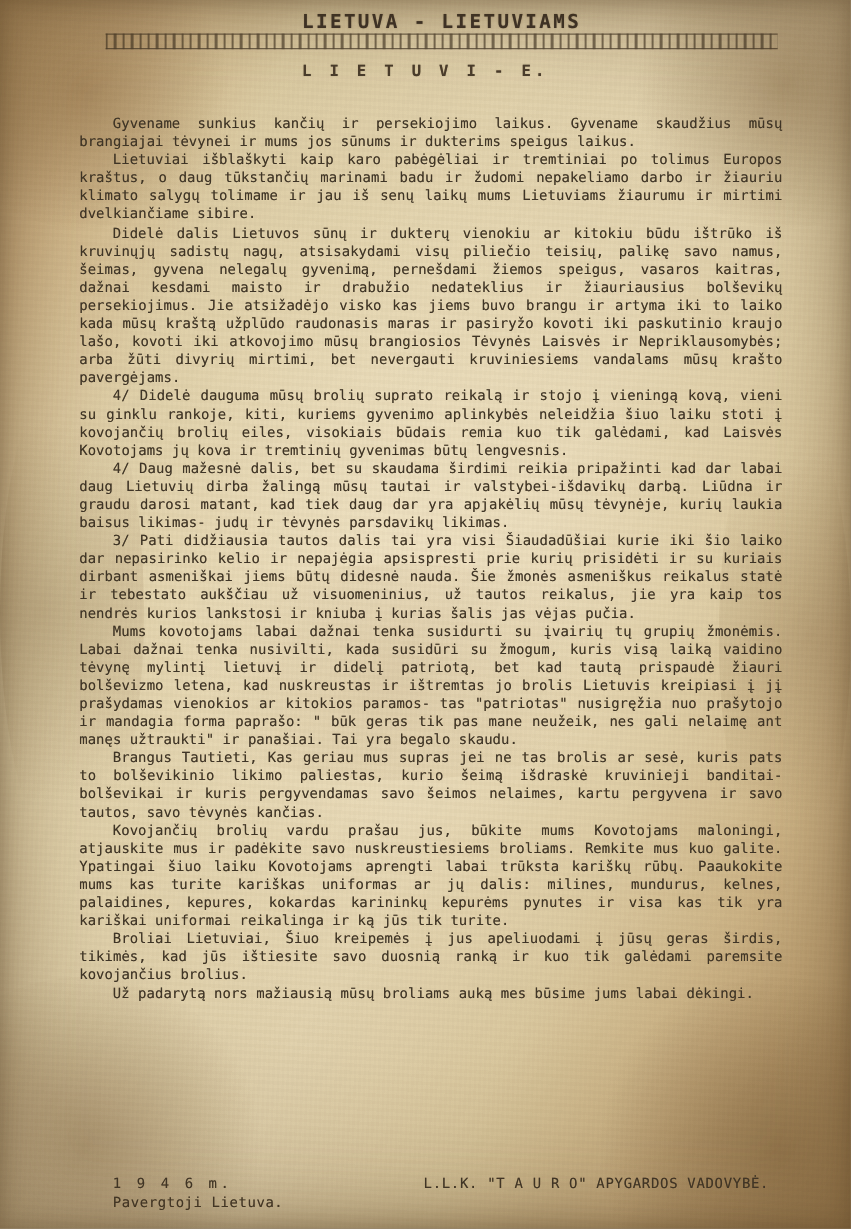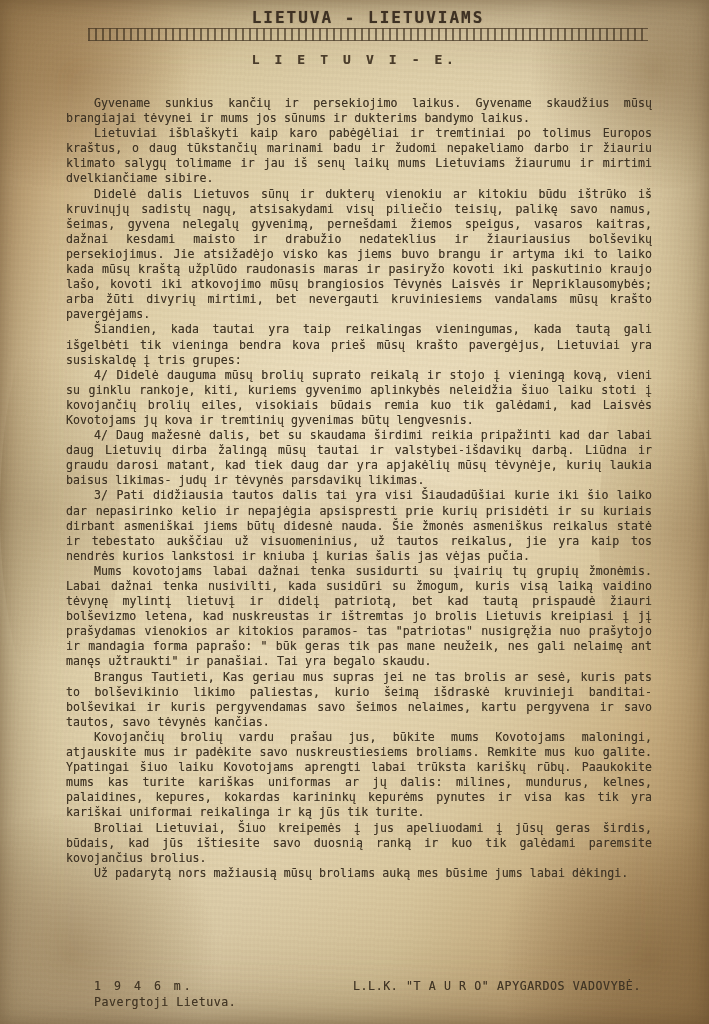--- a/index.html
+++ b/index.html
@@ -159,31 +159,30 @@
   <div class="fiber"></div>
 
   <div class="header-band">
     <div class="band-title">LIETUVA - LIETUVIAMS</div>
     <div class="band-rule"></div>
   </div>
 
   <div class="doc-title">L I E T U V I - E.</div>
 
   <div class="text-block">
-    <p>Gyvename sunkius kančių ir persekiojimo laikus. Gyvename skaudžius mūsų brangiajai tėvynei ir mums jos sūnums ir dukterims bandymo laikus.</p>
+    <p>Gyvename sunkius kančių ir persekiojimo laikus. Gyvename skaudžius mūsų brangiajai tėvynei ir mums jos sūnums ir dukterims speigus laikus.</p>
     <p>Lietuviai išblaškyti kaip karo pabėgėliai ir tremtiniai po tolimus Europos kraštus, o daug tūkstančių marinami badu ir žudomi nepakeliamo darbo ir žiauriu klimato salygų tolimame ir jau iš senų laikų mums Lietuviams žiaurumu ir mirtimi dvelkiančiame sibire.</p>
     <p>Didelė dalis Lietuvos sūnų ir dukterų vienokiu ar kitokiu būdu ištrūko iš kruvinųjų sadistų nagų, atsisakydami visų piliečio teisių, palikę savo namus, šeimas, gyvena nelegalų gyvenimą, pernešdami žiemos speigus, vasaros kaitras, dažnai kesdami maisto ir drabužio nedateklius ir žiauriausius bolševikų persekiojimus. Jie atsižadėjo visko kas jiems buvo brangu ir artyma iki to laiko kada mūsų kraštą užplūdo raudonasis maras ir pasiryžo kovoti iki paskutinio kraujo lašo, kovoti iki atkovojimo mūsų brangiosios Tėvynės Laisvės ir Nepriklausomybės; arba žūti divyrių mirtimi, bet nevergauti kruviniesiems vandalams mūsų krašto pavergėjams.</p>
-    <p>Šiandien, kada tautai yra taip reikalingas vieningumas, kada tautą gali išgelbėti tik vieninga bendra kova prieš mūsų krašto pavergėjus, Lietuviai yra susiskaldę į tris grupes:</p>
     <p>4/ Didelė dauguma mūsų brolių suprato reikalą ir stojo į vieningą kovą, vieni su ginklu rankoje, kiti, kuriems gyvenimo aplinkybės neleidžia šiuo laiku stoti į kovojančių brolių eiles, visokiais būdais remia kuo tik galėdami, kad Laisvės Kovotojams jų kova ir tremtinių gyvenimas būtų lengvesnis.</p>
     <p>4/ Daug mažesnė dalis, bet su skaudama širdimi reikia pripažinti kad dar labai daug Lietuvių dirba žalingą mūsų tautai ir valstybei-išdavikų darbą. Liūdna ir graudu darosi matant, kad tiek daug dar yra apjakėlių mūsų tėvynėje, kurių laukia baisus likimas- judų ir tėvynės parsdavikų likimas.</p>
     <p>3/ Pati didžiausia tautos dalis tai yra visi Šiaudadūšiai kurie iki šio laiko dar nepasirinko kelio ir nepajėgia apsispresti prie kurių prisidėti ir su kuriais dirbant asmeniškai jiems būtų didesnė nauda. Šie žmonės asmeniškus reikalus statė ir tebestato aukščiau už visuomeninius, už tautos reikalus, jie yra kaip tos nendrės kurios lankstosi ir kniuba į kurias šalis jas vėjas pučia.</p>
     <p>Mums kovotojams labai dažnai tenka susidurti su įvairių tų grupių žmonėmis. Labai dažnai tenka nusivilti, kada susidūri su žmogum, kuris visą laiką vaidino tėvynę mylintį lietuvį ir didelį patriotą, bet kad tautą prispaudė žiauri bolševizmo letena, kad nuskreustas ir ištremtas jo brolis Lietuvis kreipiasi į jį prašydamas vienokios ar kitokios paramos- tas "patriotas" nusigręžia nuo prašytojo ir mandagia forma paprašo: " būk geras tik pas mane neužeik, nes gali nelaimę ant manęs užtraukti" ir panašiai. Tai yra begalo skaudu.</p>
     <p>Brangus Tautieti, Kas geriau mus supras jei ne tas brolis ar sesė, kuris pats to bolševikinio likimo paliestas, kurio šeimą išdraskė kruvinieji banditai-bolševikai ir kuris pergyvendamas savo šeimos nelaimes, kartu pergyvena ir savo tautos, savo tėvynės kančias.</p>
     <p>Kovojančių brolių vardu prašau jus, būkite mums Kovotojams maloningi, atjauskite mus ir padėkite savo nuskreustiesiems broliams. Remkite mus kuo galite. Ypatingai šiuo laiku Kovotojams aprengti labai trūksta kariškų rūbų. Paaukokite mums kas turite kariškas uniformas ar jų dalis: milines, mundurus, kelnes, palaidines, kepures, kokardas karininkų kepurėms pynutes ir visa kas tik yra kariškai uniformai reikalinga ir ką jūs tik turite.</p>
-    <p>Broliai Lietuviai, Šiuo kreipemės į jus apeliuodami į jūsų geras širdis, būdais, kad jūs ištiesite savo duosnią ranką ir kuo tik galėdami paremsite kovojančius brolius.</p>
+    <p>Broliai Lietuviai, Šiuo kreipemės į jus apeliuodami į jūsų geras širdis, tikimės, kad jūs ištiesite savo duosnią ranką ir kuo tik galėdami paremsite kovojančius brolius.</p>
     <p>Už padarytą nors mažiausią mūsų broliams auką mes būsime jums labai dėkingi.</p>
   </div>
 
   <div class="footer">
     <div class="footer-row">
       <span class="f-date">1 9 4 6 m.</span>
       <span class="f-org">L.L.K. "T A U R O" APYGARDOS  VADOVYBĖ.</span>
     </div>
     <div class="f-sign">Pavergtoji Lietuva.</div>
   </div>

